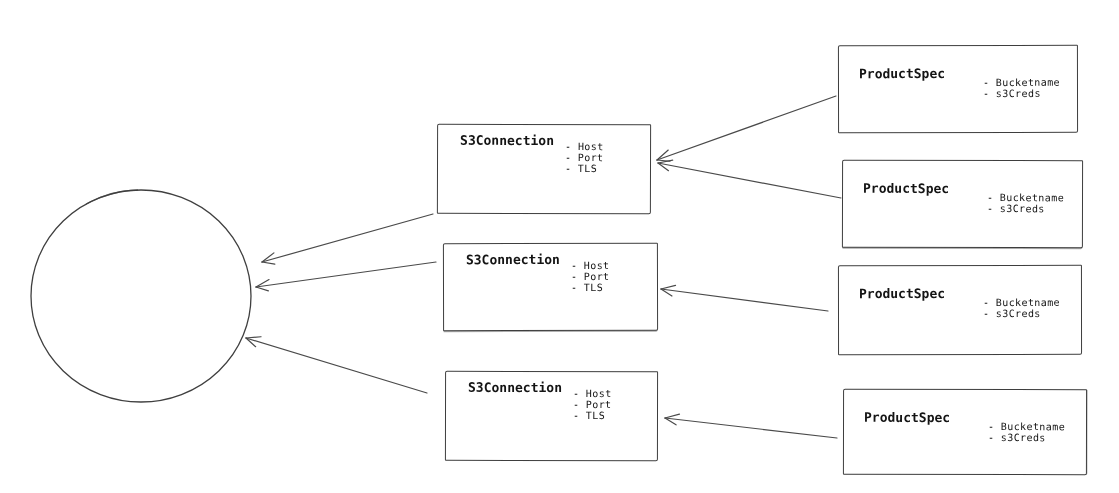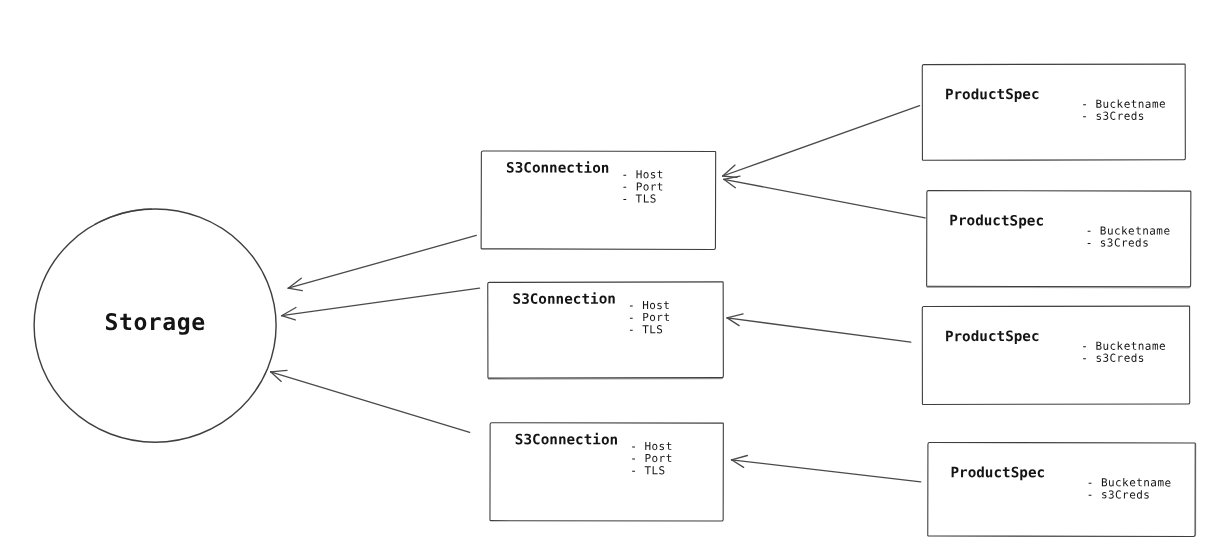--- a/index.html
+++ b/index.html
@@ -20,21 +20,20 @@
     position:absolute;left:56px;top:281px;width:170px;
     text-align:center;font-size:21px;font-weight:600;letter-spacing:.5px;
   }
 
   .node{
     position:absolute;
     border:1.4px solid #3e3e3e;
     background:#ffffff;
     border-radius:2px 1px 2px 1px;
     box-sizing:border-box;
-    margin-top:13px;
   }
   .node-title{
     position:absolute;
     font-size:13px;font-weight:600;white-space:nowrap;
   }
   .node-attrs{
     position:absolute;
     font-size:10px;font-weight:400;line-height:11px;letter-spacing:.4px;
     white-space:nowrap;
   }
@@ -95,21 +94,20 @@
         <line x1="269.0321233159357" y1="279.5727688955947" x2="256" y2="287"></line>
         <line x1="268.41168929045284" y1="290.86651897153735" x2="256" y2="287"></line>
       </g>
       <g>
         <line x1="427" y1="393" x2="246" y2="338"></line>
         <line x1="260.94584649724135" y1="336.72655095080364" x2="246" y2="338"></line>
         <line x1="255.6437903492432" y1="346.7176434717098" x2="246" y2="338"></line>
       </g>
     </svg>
 
-  <div class="storage-label">Storage</div>
 
   <div class="node s3box s1">
     <div class="node-title">S3Connection</div>
     <div class="node-attrs">
       <div>- Host</div>
       <div>- Port</div>
       <div>- TLS</div>
     </div>
   </div>
 

